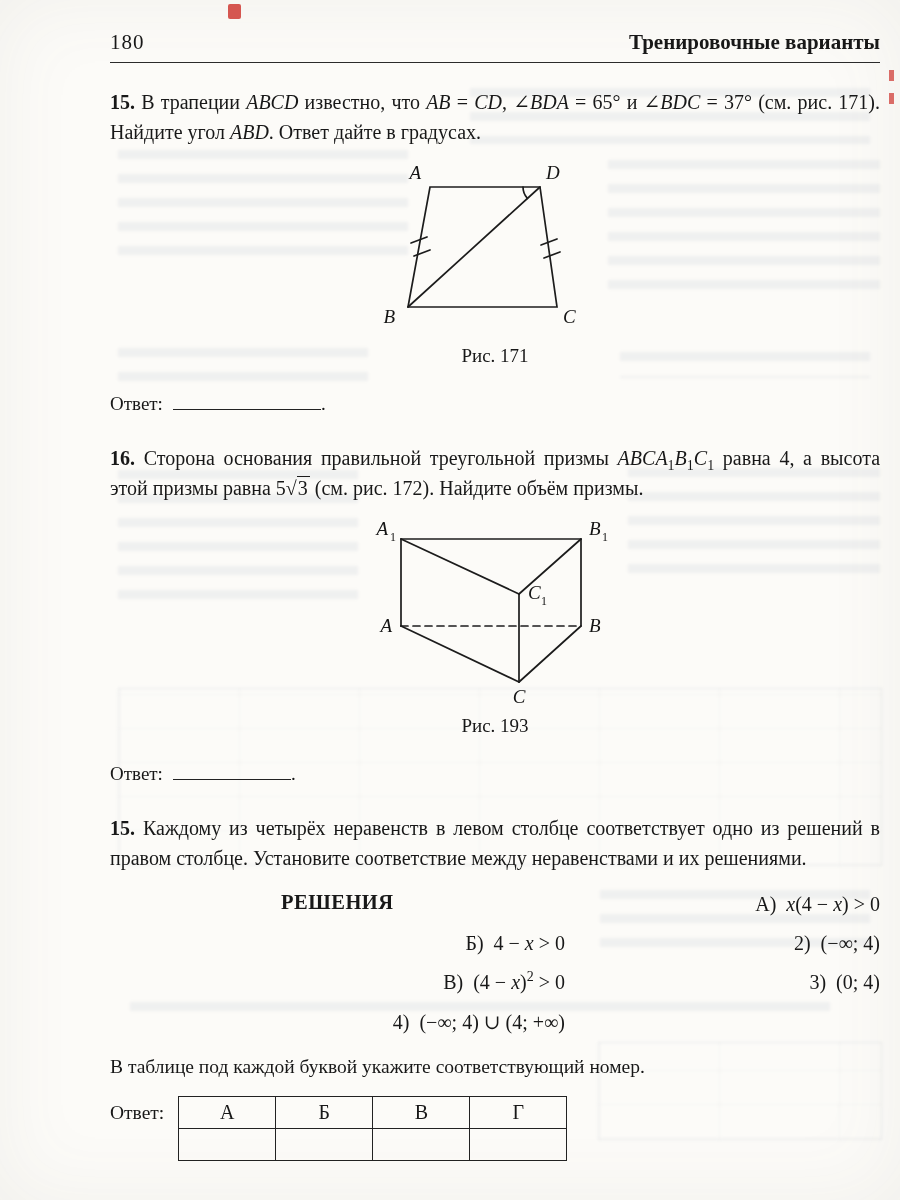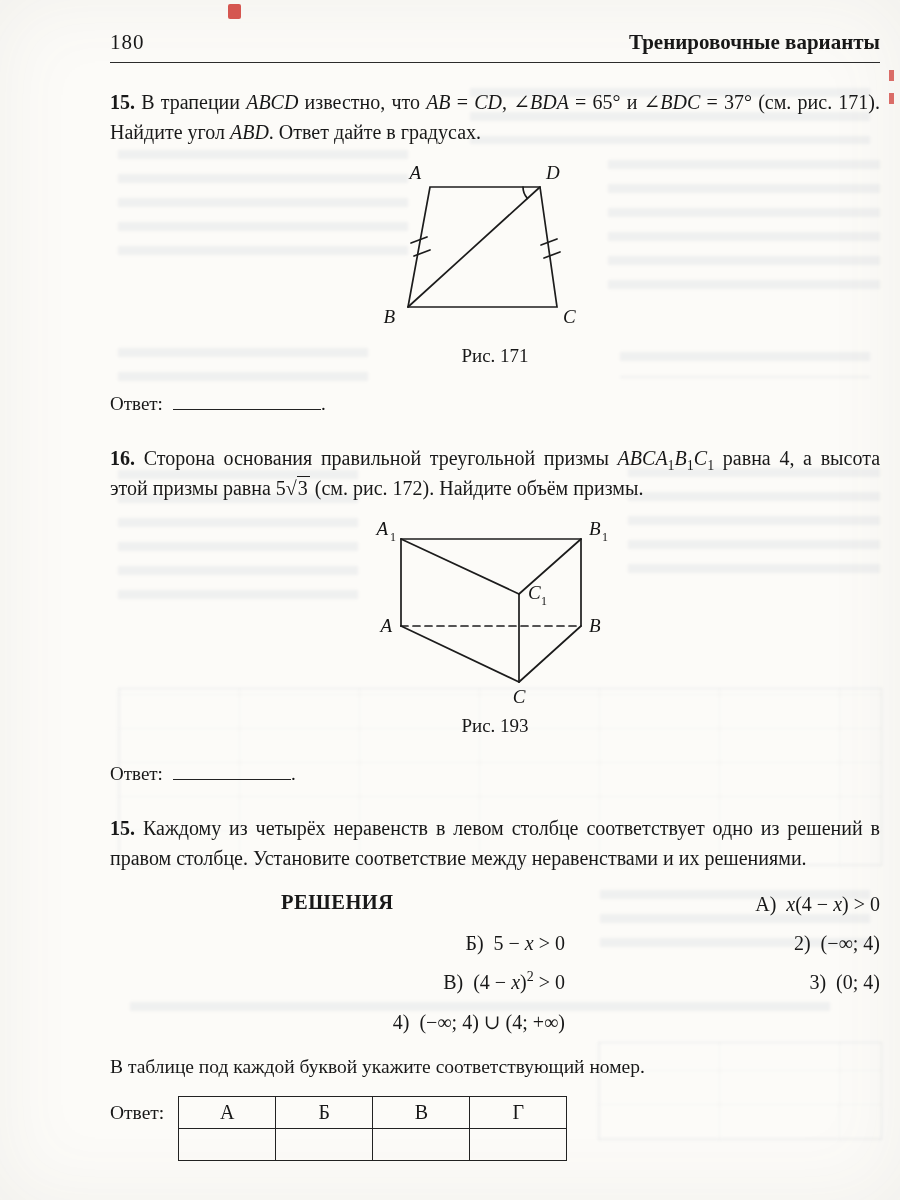--- a/index.html
+++ b/index.html
@@ -145,21 +145,21 @@
 
     <div class="answer-line"><span>Ответ:</span><span class="blank w120"></span><span>.</span></div>
 
     <p class="stmt" style="margin-top:28px;"><span class="pnum">15.</span> <span><span>Каждому из четырёх неравенств в левом столбце соответствует одно из решений в правом столбце. Установите соответствие между неравенствами и их решениями.</span></span></p>
 
     <div class="match">
       <div class="match-head mh-right">РЕШЕНИЯ</div>
 
       <div class="match-cell"><span>А) </span><span class="seg-i">x</span><span>(4 − </span><span class="seg-i">x</span><span>) &gt; 0</span></div>
 
-      <div class="match-cell"><span>Б) 5 − </span><span class="seg-i">x</span><span> &gt; 0</span></div>
+      <div class="match-cell"><span>Б) 4 − </span><span class="seg-i">x</span><span> &gt; 0</span></div>
       <div class="match-cell"><span>2) (−∞; 4)</span></div>
 
       <div class="match-cell"><span>В) (4 − </span><span class="seg-i">x</span><span>)</span><span class="seg-sup">2</span><span> &gt; 0</span></div>
       <div class="match-cell"><span>3) (0; 4)</span></div>
 
       <div class="match-cell"><span>4) (−∞; 4) ∪ (4; +∞)</span></div>
     </div>
 
     <p class="note">В таблице под каждой буквой укажите соответствующий номер.</p>
 

